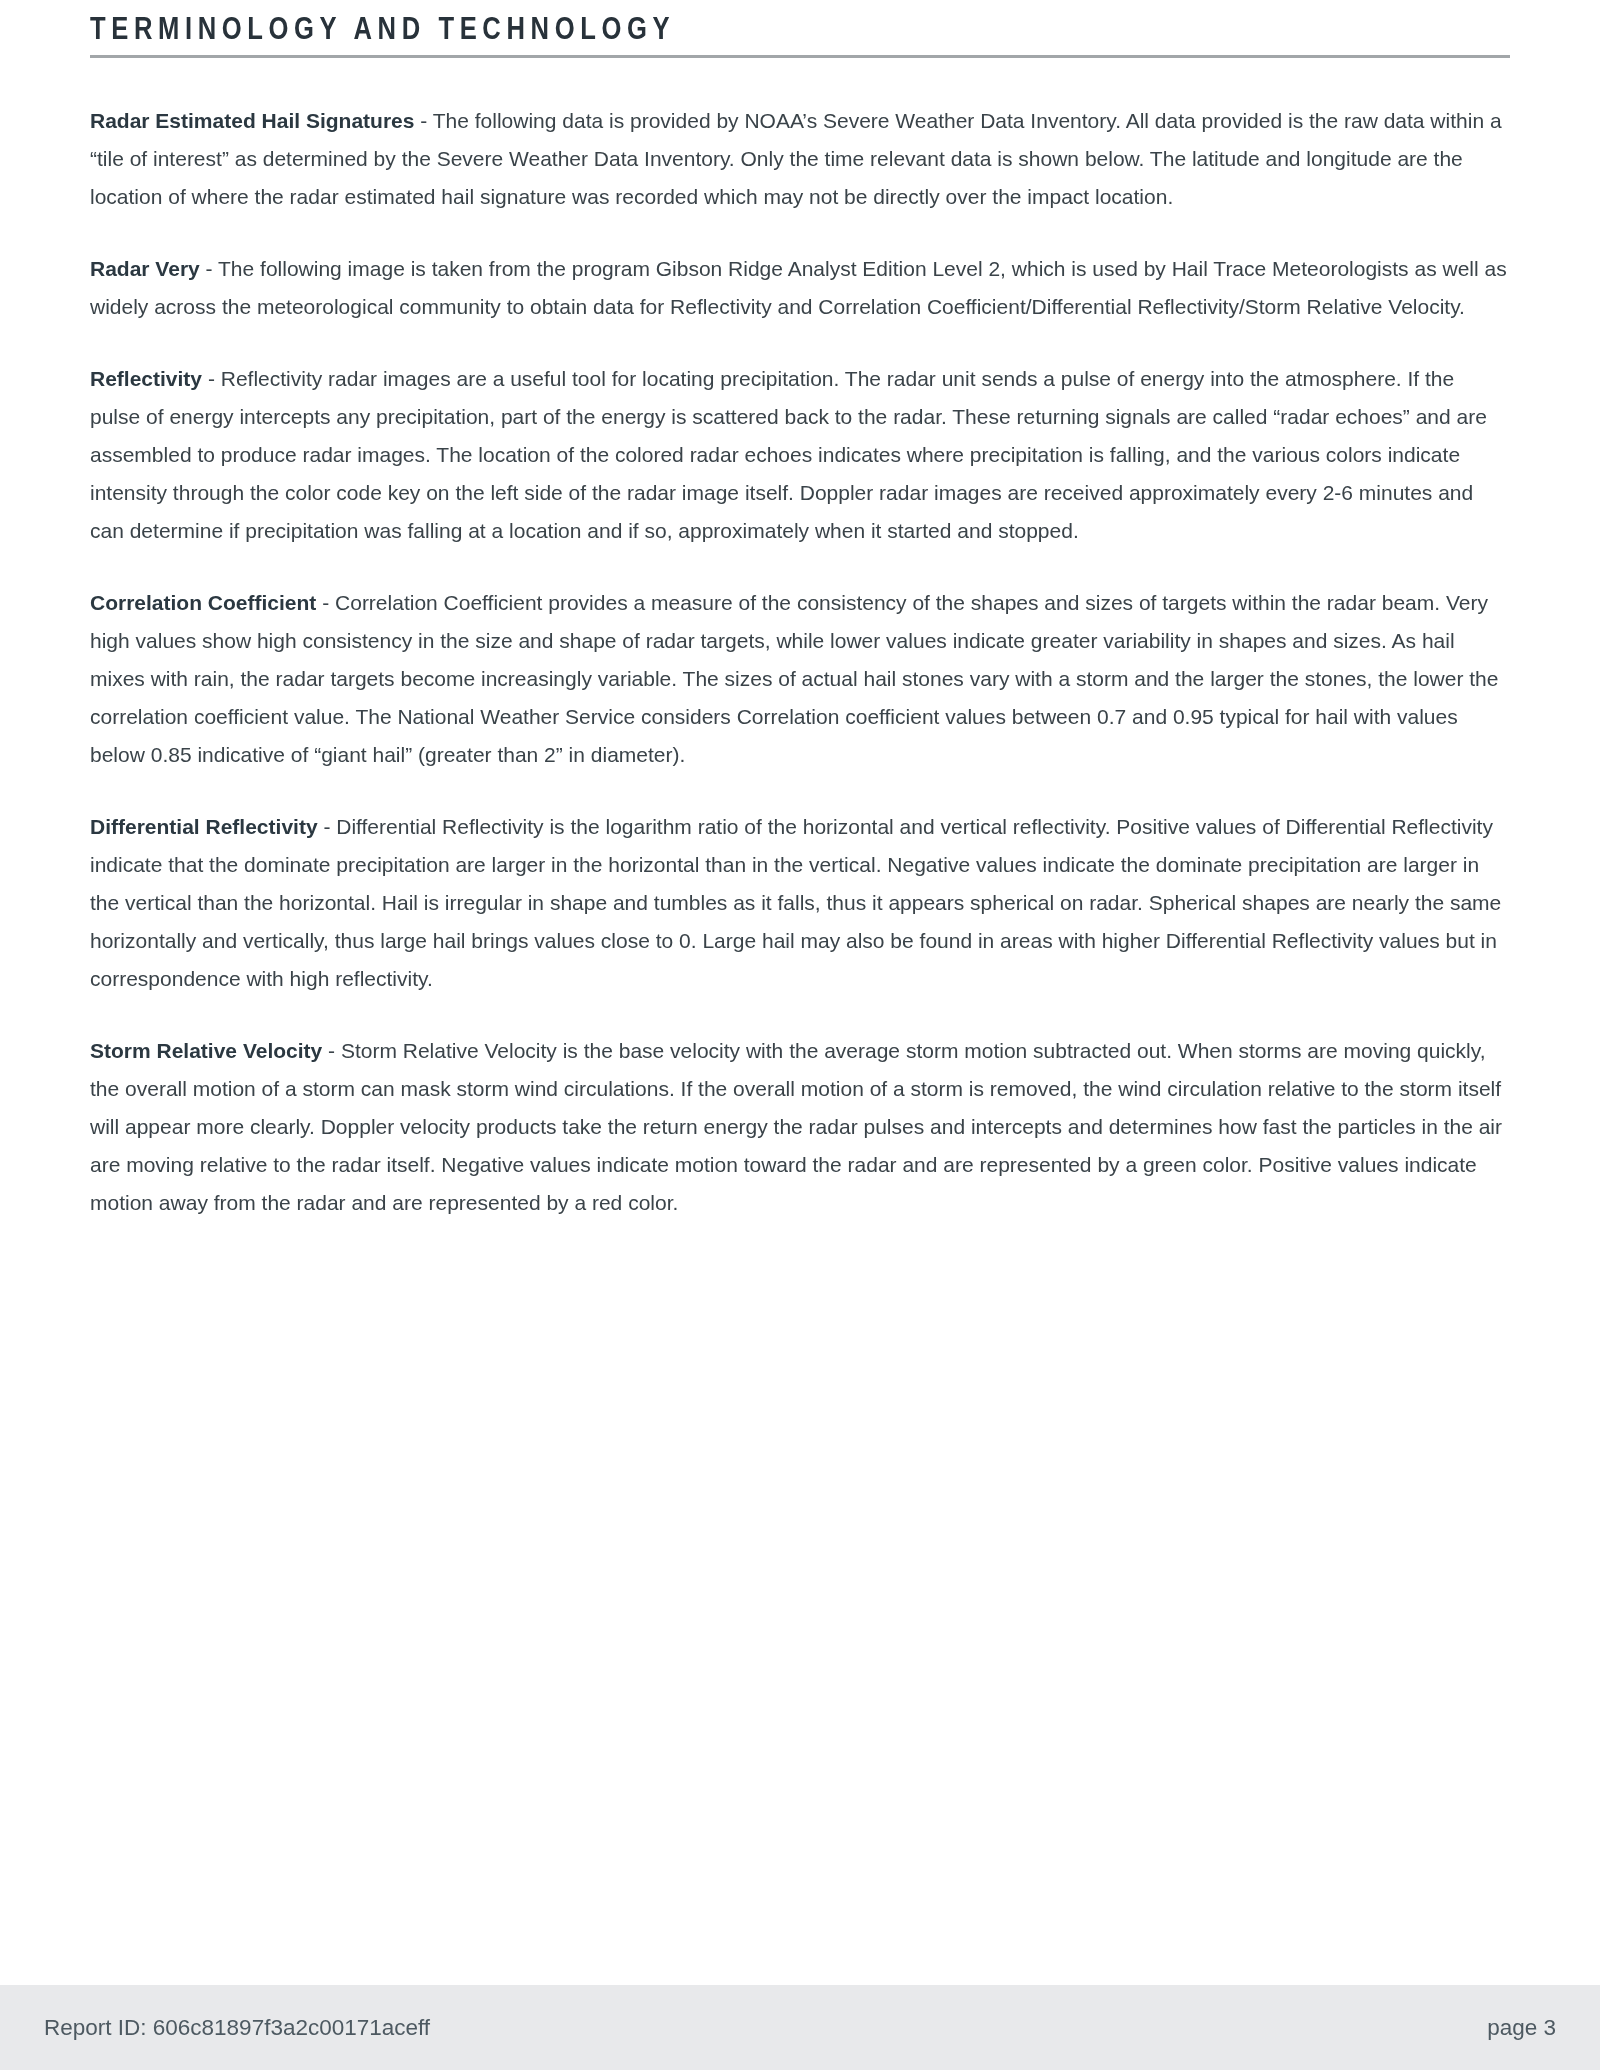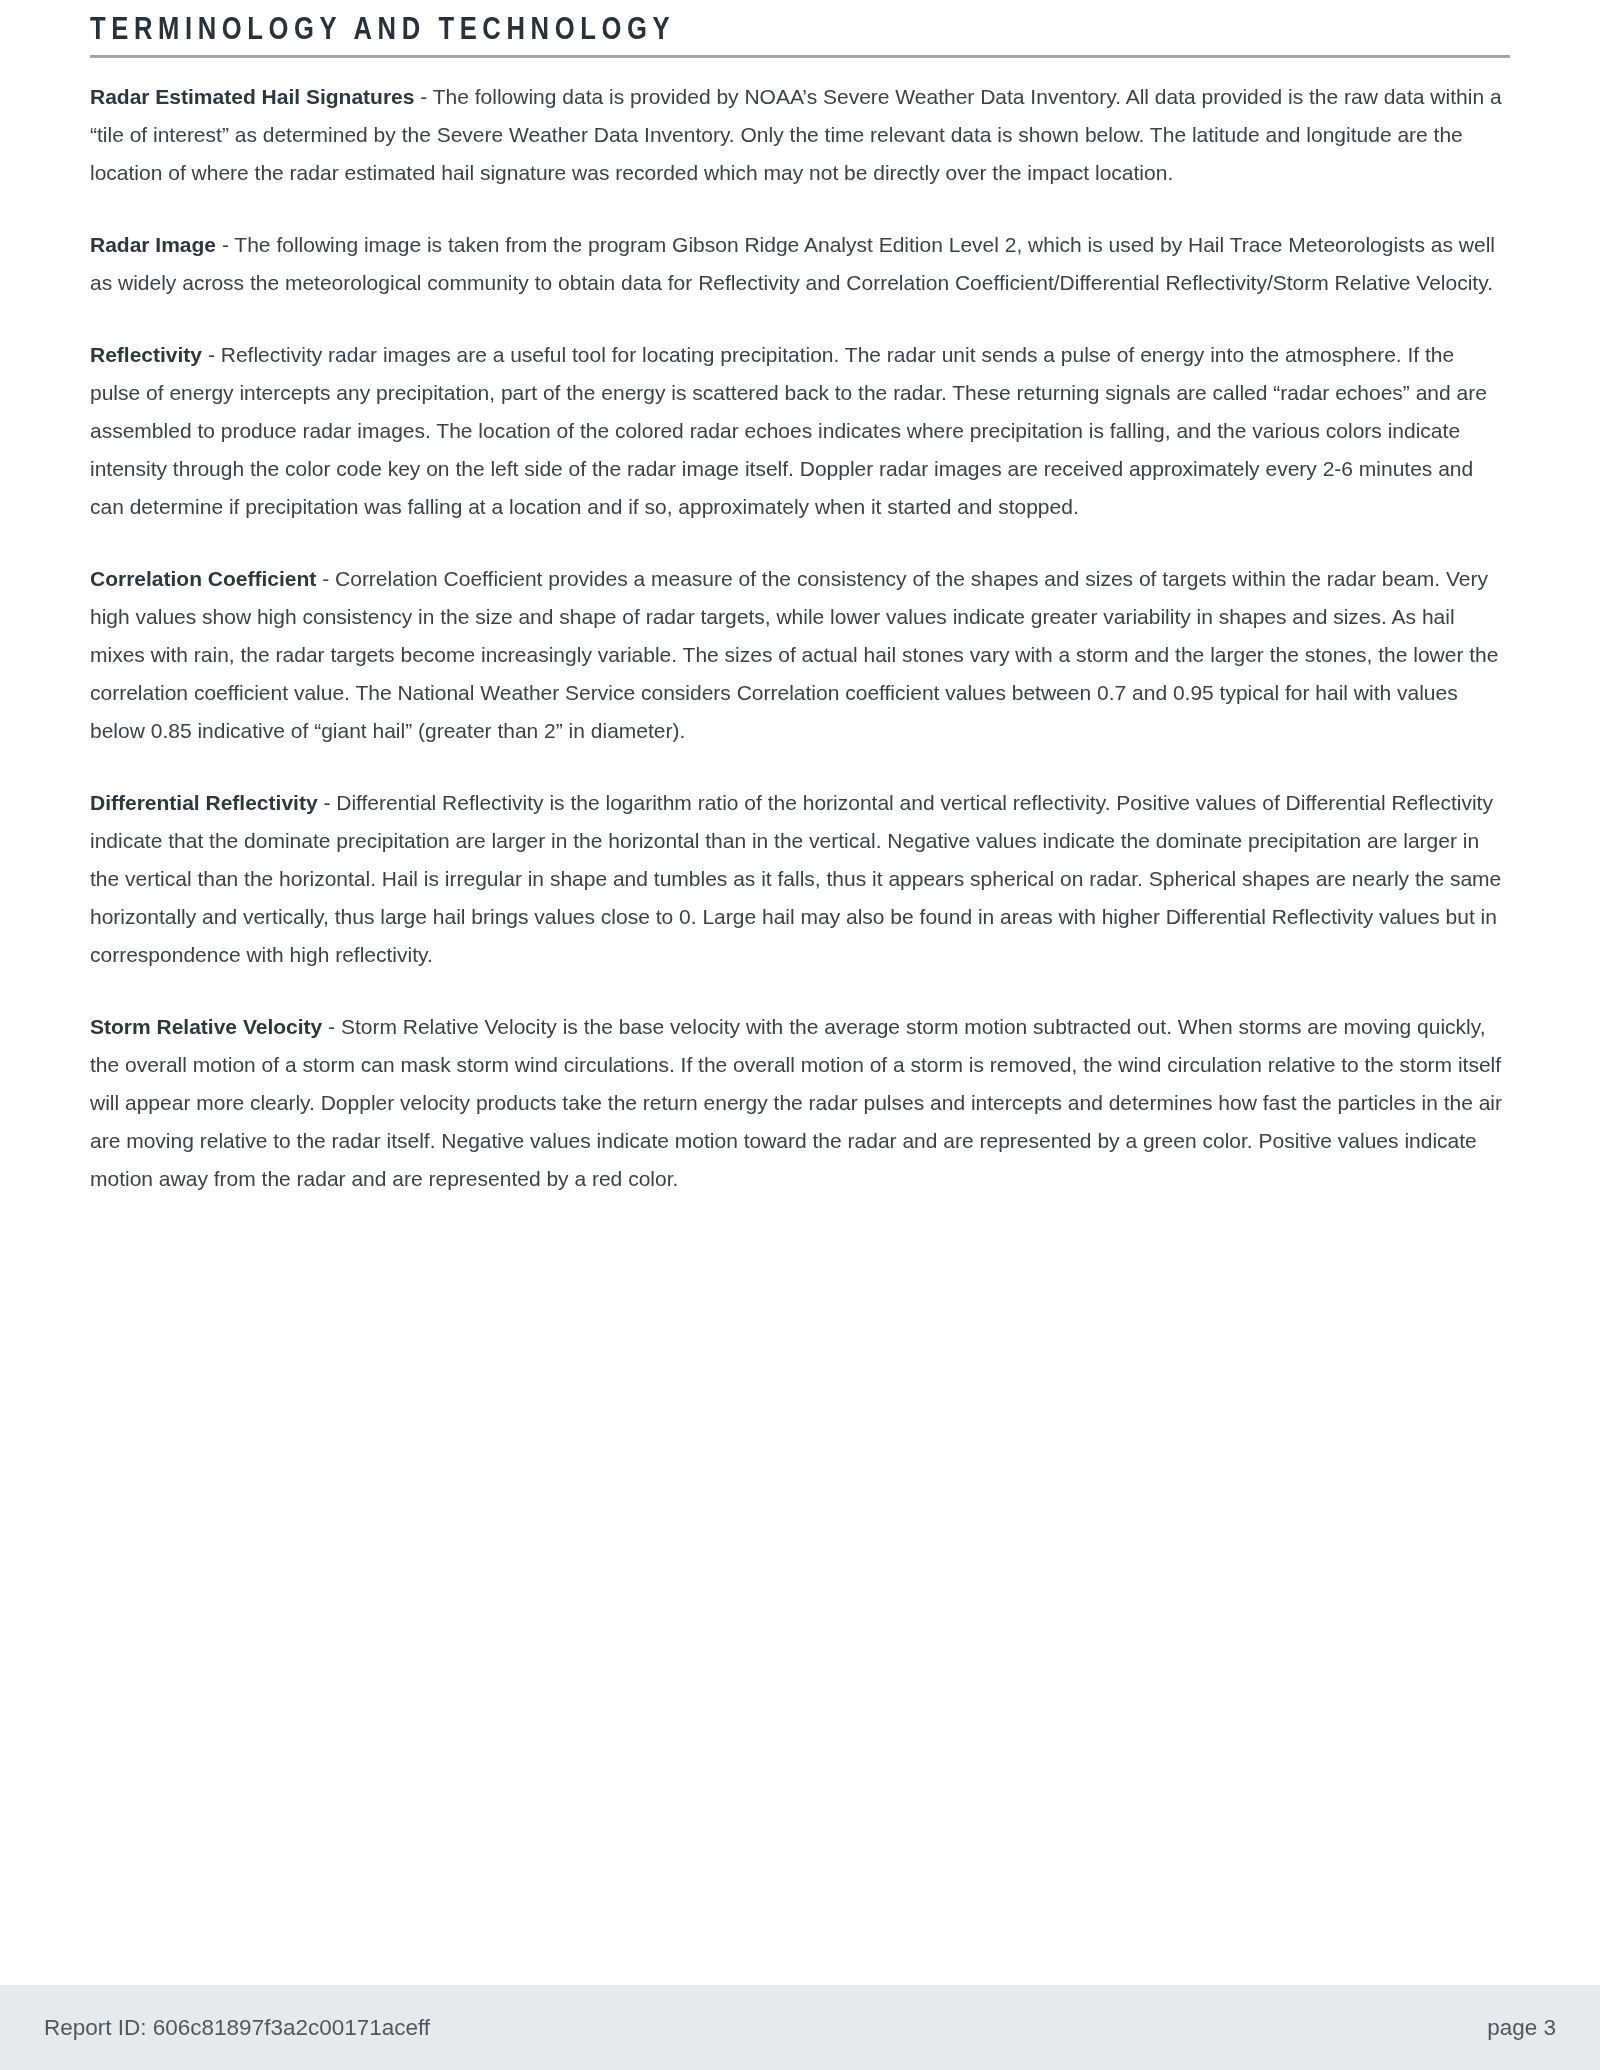--- a/index.html
+++ b/index.html
@@ -26,21 +26,21 @@
     margin: 4px 0 0 0;
     line-height: 36px;
   }
   .title-rule {
     height: 3px;
     background: #a2a6a9;
     border: none;
     margin: 9px 0 0 0;
   }
   .paragraphs {
-    margin-top: 20px;
+    margin-top: 44px;
   }
   .para {
     font-size: 21px;
     line-height: 38px;
     color: #3a4349;
     margin: 0 0 34px 0;
     max-width: 1420px;
   }
   .para .term {
     font-weight: 700;
@@ -68,21 +68,21 @@
 
   <h1 class="page-title">TERMINOLOGY AND TECHNOLOGY</h1>
   <hr class="title-rule">
 
   <div class="paragraphs">
 
     <p class="para"><span class="term">Radar Estimated Hail Signatures</span> <span>- The following data is provided by NOAA’s Severe Weather Data Inventory. All data provided is the raw data within a “tile of interest” as determined by the Severe Weather Data Inventory. Only the time relevant data is shown below. The latitude and longitude are the location of where the radar estimated hail signature was recorded which may not be directly over the impact location.</span></p>
 
 
 
-    <p class="para"><span class="term">Radar Image</span> <span>- The following image is taken from the program Gibson Ridge Analyst Edition Level 2, which is used by Hail Trace Meteorologists as well as widely across the meteorological community to obtain data for Reflectivity and Correlation Coefficient/Differential Reflectivity/Storm Relative Velocity.</span></p>
+    <p class="para"><span class="term">Radar Very</span> <span>- The following image is taken from the program Gibson Ridge Analyst Edition Level 2, which is used by Hail Trace Meteorologists as well as widely across the meteorological community to obtain data for Reflectivity and Correlation Coefficient/Differential Reflectivity/Storm Relative Velocity.</span></p>
 
     <p class="para"><span class="term">Reflectivity</span> <span>- Reflectivity radar images are a useful tool for locating precipitation. The radar unit sends a pulse of energy into the atmosphere. If the pulse of energy intercepts any precipitation, part of the energy is scattered back to the radar. These returning signals are called “radar echoes” and are assembled to produce radar images. The location of the colored radar echoes indicates where precipitation is falling, and the various colors indicate intensity through the color code key on the left side of the radar image itself. Doppler radar images are received approximately every 2-6 minutes and can determine if precipitation was falling at a location and if so, approximately when it started and stopped.</span></p>
 
     <p class="para"><span class="term">Correlation Coefficient</span> <span>- Correlation Coefficient provides a measure of the consistency of the shapes and sizes of targets within the radar beam. Very high values show high consistency in the size and shape of radar targets, while lower values indicate greater variability in shapes and sizes. As hail mixes with rain, the radar targets become increasingly variable. The sizes of actual hail stones vary with a storm and the larger the stones, the lower the correlation coefficient value. The National Weather Service considers Correlation coefficient values between 0.7 and 0.95 typical for hail with values below 0.85 indicative of “giant hail” (greater than 2” in diameter).</span></p>
 
     <p class="para"><span class="term">Differential Reflectivity</span> <span>- Differential Reflectivity is the logarithm ratio of the horizontal and vertical reflectivity. Positive values of Differential Reflectivity indicate that the dominate precipitation are larger in the horizontal than in the vertical. Negative values indicate the dominate precipitation are larger in the vertical than the horizontal. Hail is irregular in shape and tumbles as it falls, thus it appears spherical on radar. Spherical shapes are nearly the same horizontally and vertically, thus large hail brings values close to 0. Large hail may also be found in areas with higher Differential Reflectivity values but in correspondence with high reflectivity.</span></p>
 
     <p class="para"><span class="term">Storm Relative Velocity</span> <span>- Storm Relative Velocity is the base velocity with the average storm motion subtracted out. When storms are moving quickly, the overall motion of a storm can mask storm wind circulations. If the overall motion of a storm is removed, the wind circulation relative to the storm itself will appear more clearly. Doppler velocity products take the return energy the radar pulses and intercepts and determines how fast the particles in the air are moving relative to the radar itself. Negative values indicate motion toward the radar and are represented by a green color. Positive values indicate motion away from the radar and are represented by a red color.</span></p>
 
   </div>

